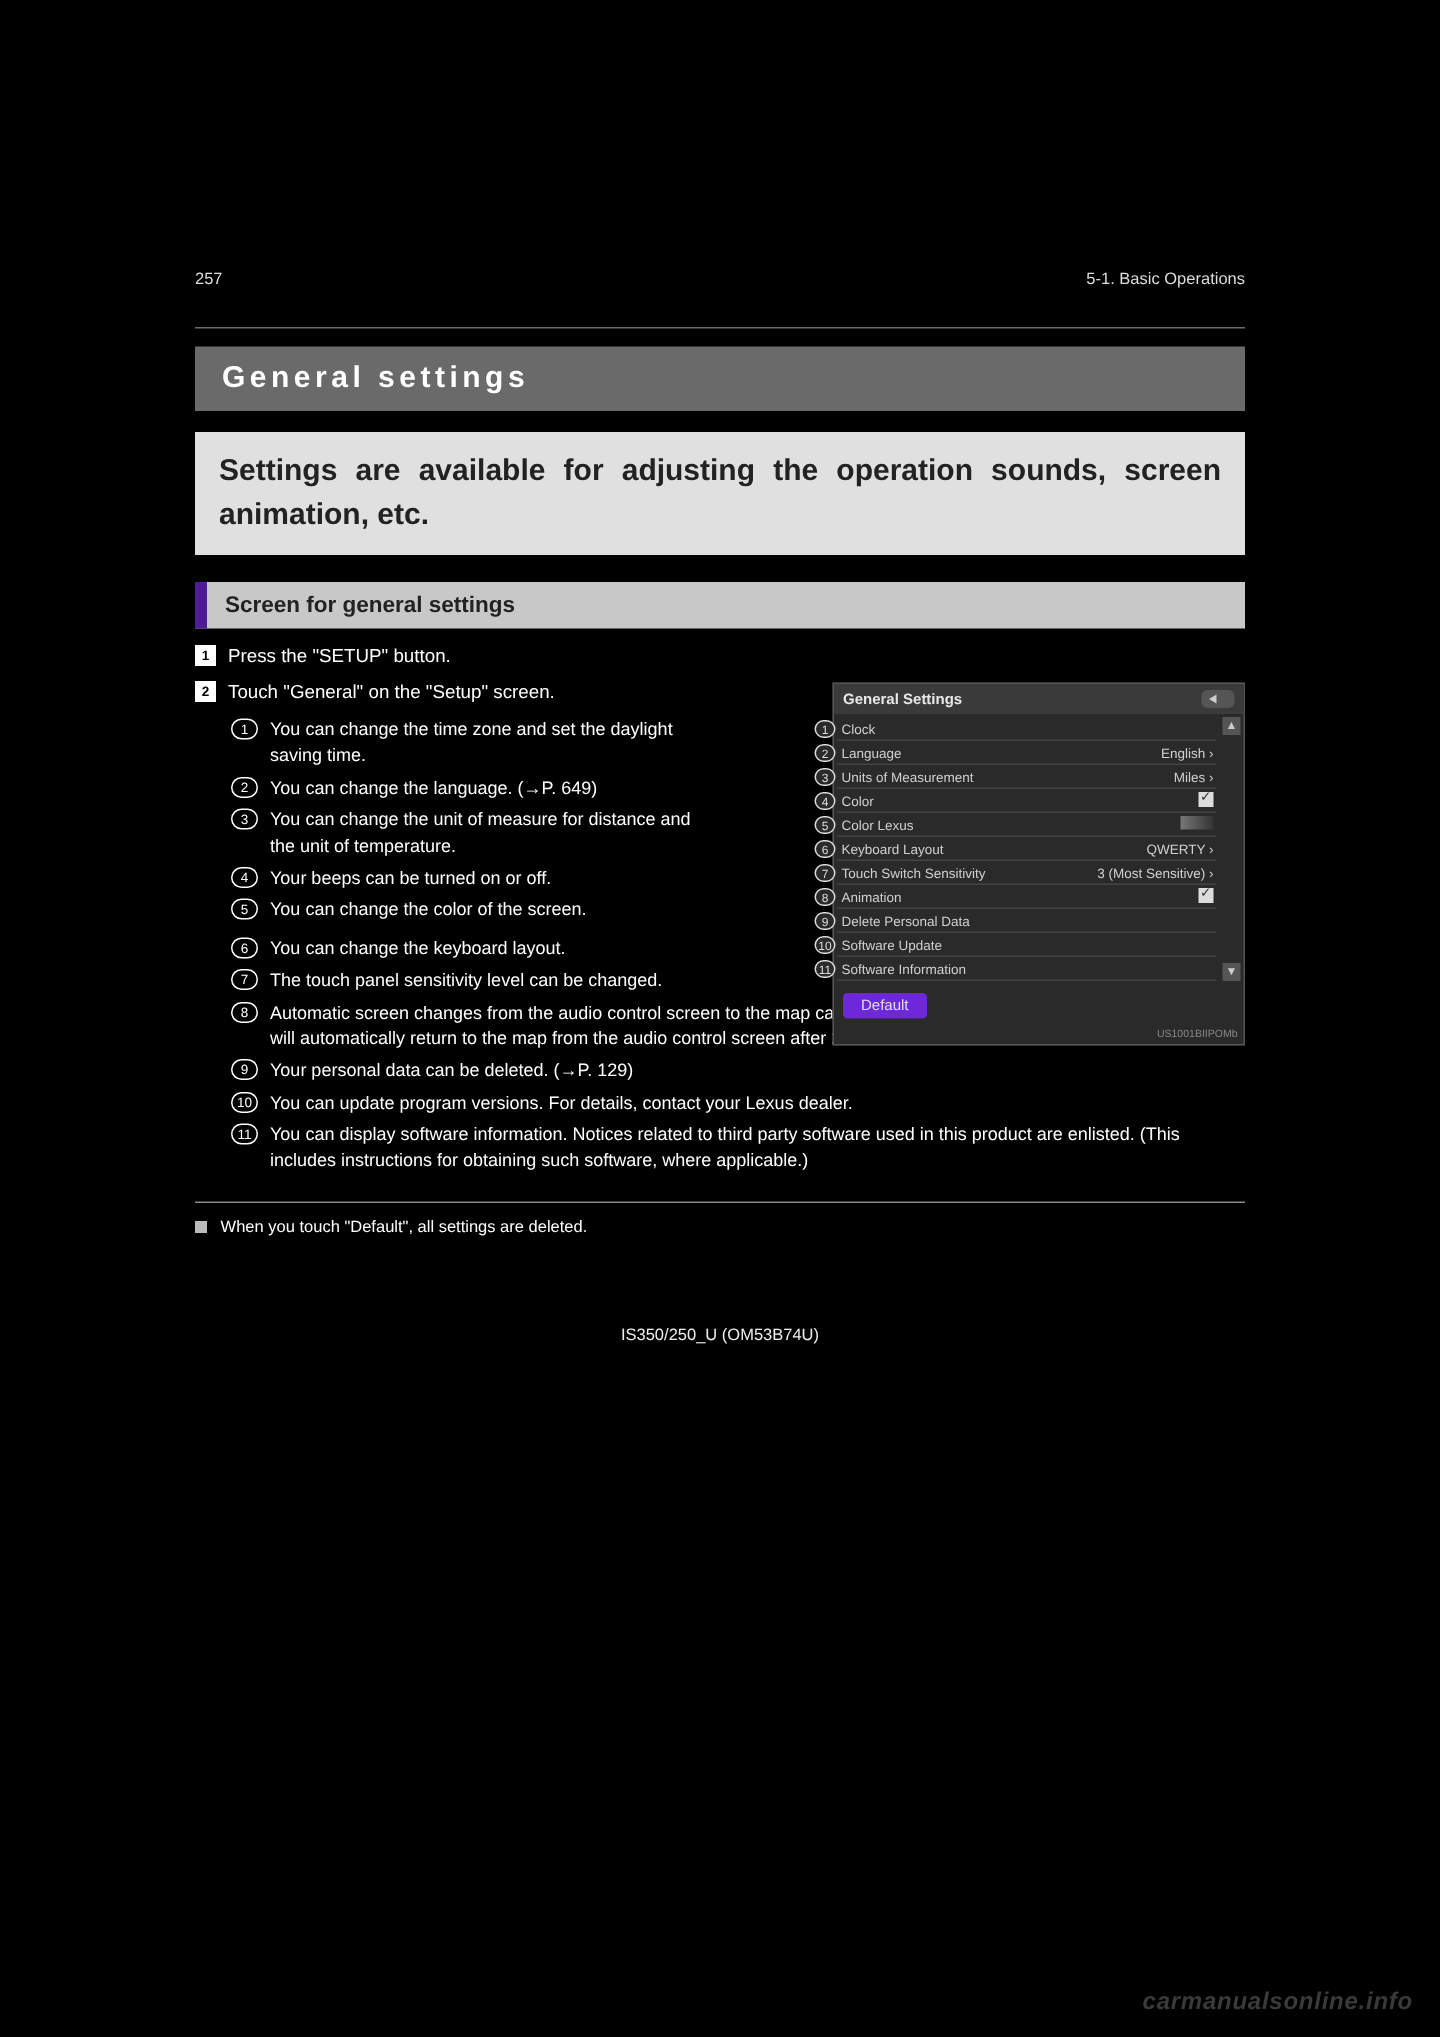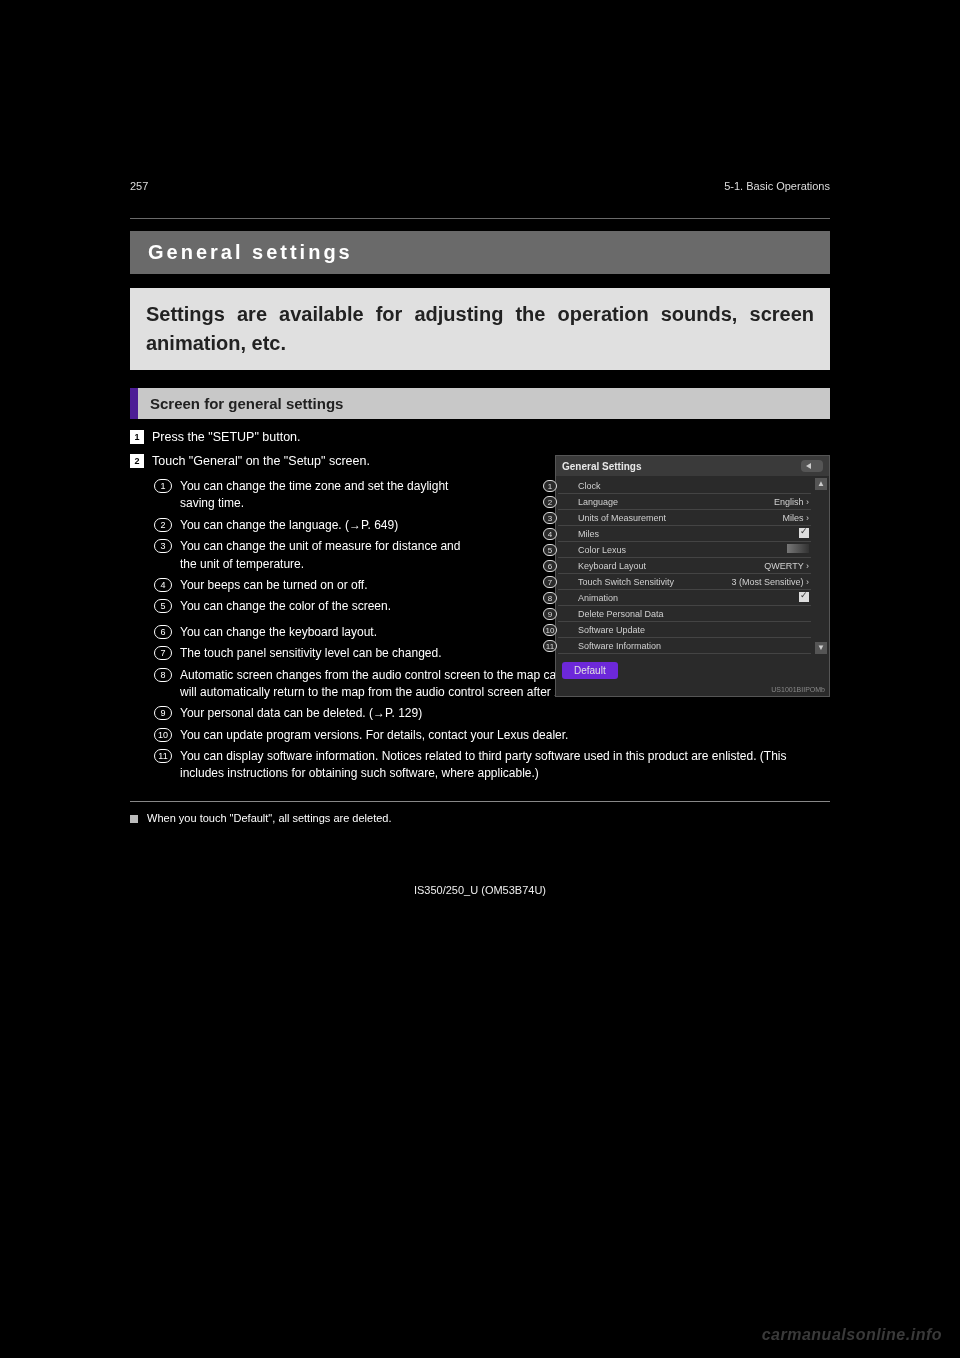--- a/index.html
+++ b/index.html
@@ -159,21 +159,21 @@
       width: 14px;
       height: 12px;
       border: 1px solid #ddd;
       border-radius: 6px;
       text-align: center;
       font-size: 8px;
       line-height: 11px;
       color: #ddd;
       background: #2a2a2a;
     }
-    .ss-label { padding-left: 20px; color: #d0d0d0; }
+    .ss-label { padding-left: 3px; color: #d0d0d0; }
     .ss-value { color: #d0d0d0; font-size: 9px; }
     .ss-check {
       width: 10px;
       height: 10px;
       background: #ddd;
       display: inline-block;
       position: relative;
     }
     .ss-check::after {
       content: "✓";
@@ -330,21 +330,21 @@
             <span class="ss-label">Language</span>
             <span class="ss-value">English ›</span>
           </div>
           <div class="ss-row">
             <div class="ss-mark">3</div>
             <span class="ss-label">Units of Measurement</span>
             <span class="ss-value">Miles ›</span>
           </div>
           <div class="ss-row">
             <div class="ss-mark">4</div>
-            <span class="ss-label">Miles</span>
+            <span class="ss-label">Color</span>
             <span class="ss-value"><span class="ss-check"></span></span>
           </div>
           <div class="ss-row">
             <div class="ss-mark">5</div>
             <span class="ss-label">Color Lexus</span>
             <span class="ss-value"><span class="ss-color-chip"></span></span>
           </div>
           <div class="ss-row">
             <div class="ss-mark">6</div>
             <span class="ss-label">Keyboard Layout</span>

